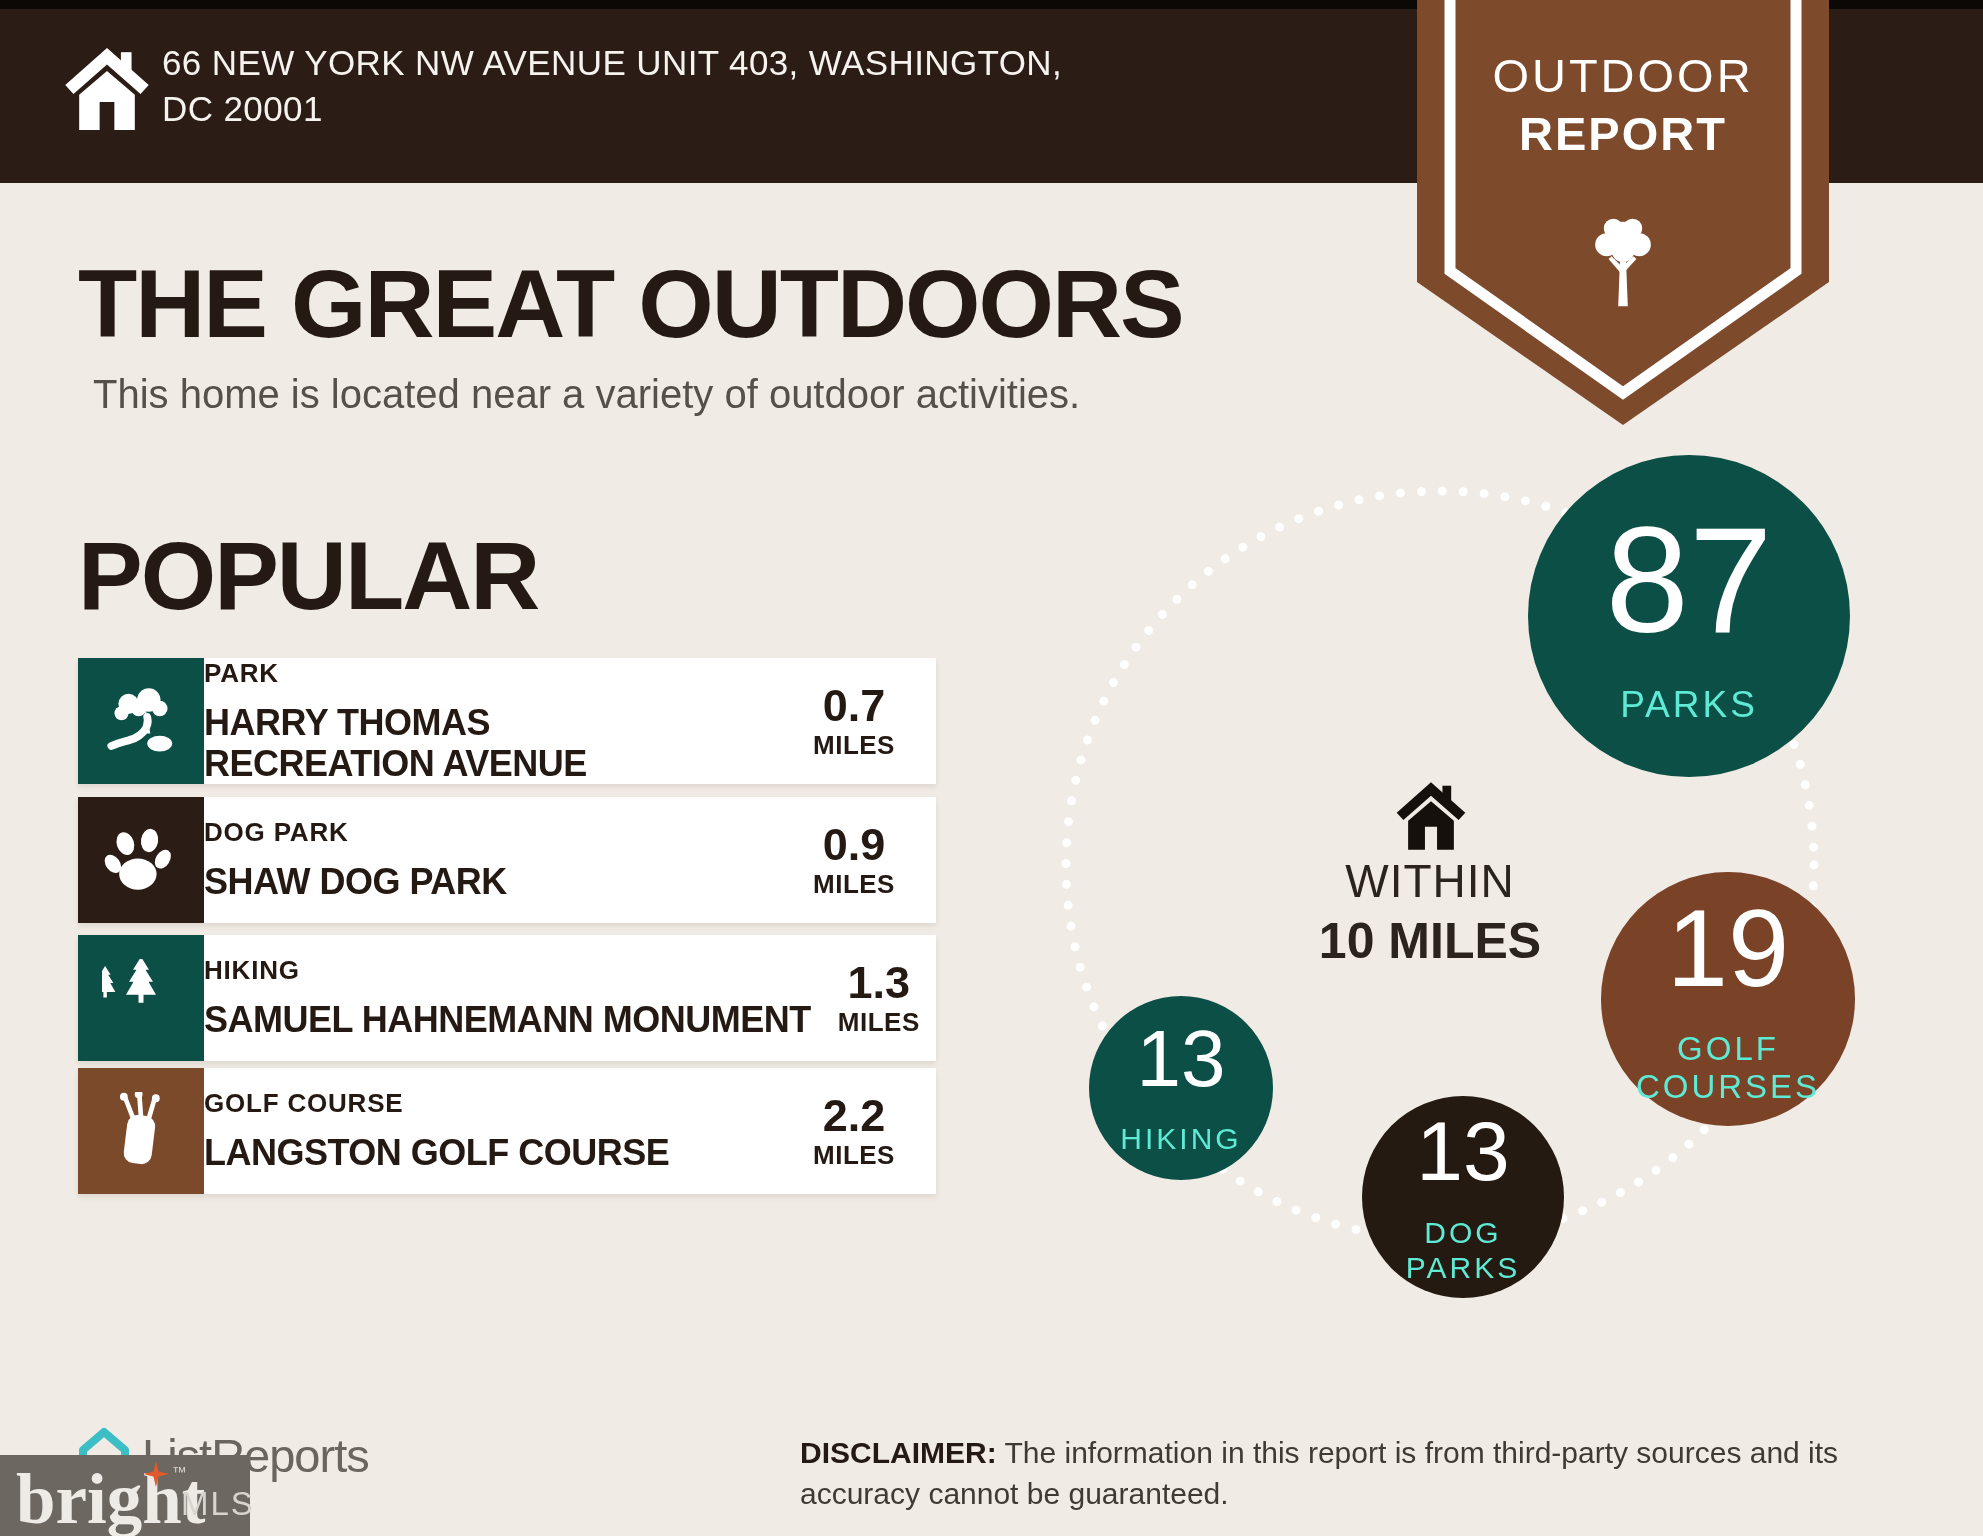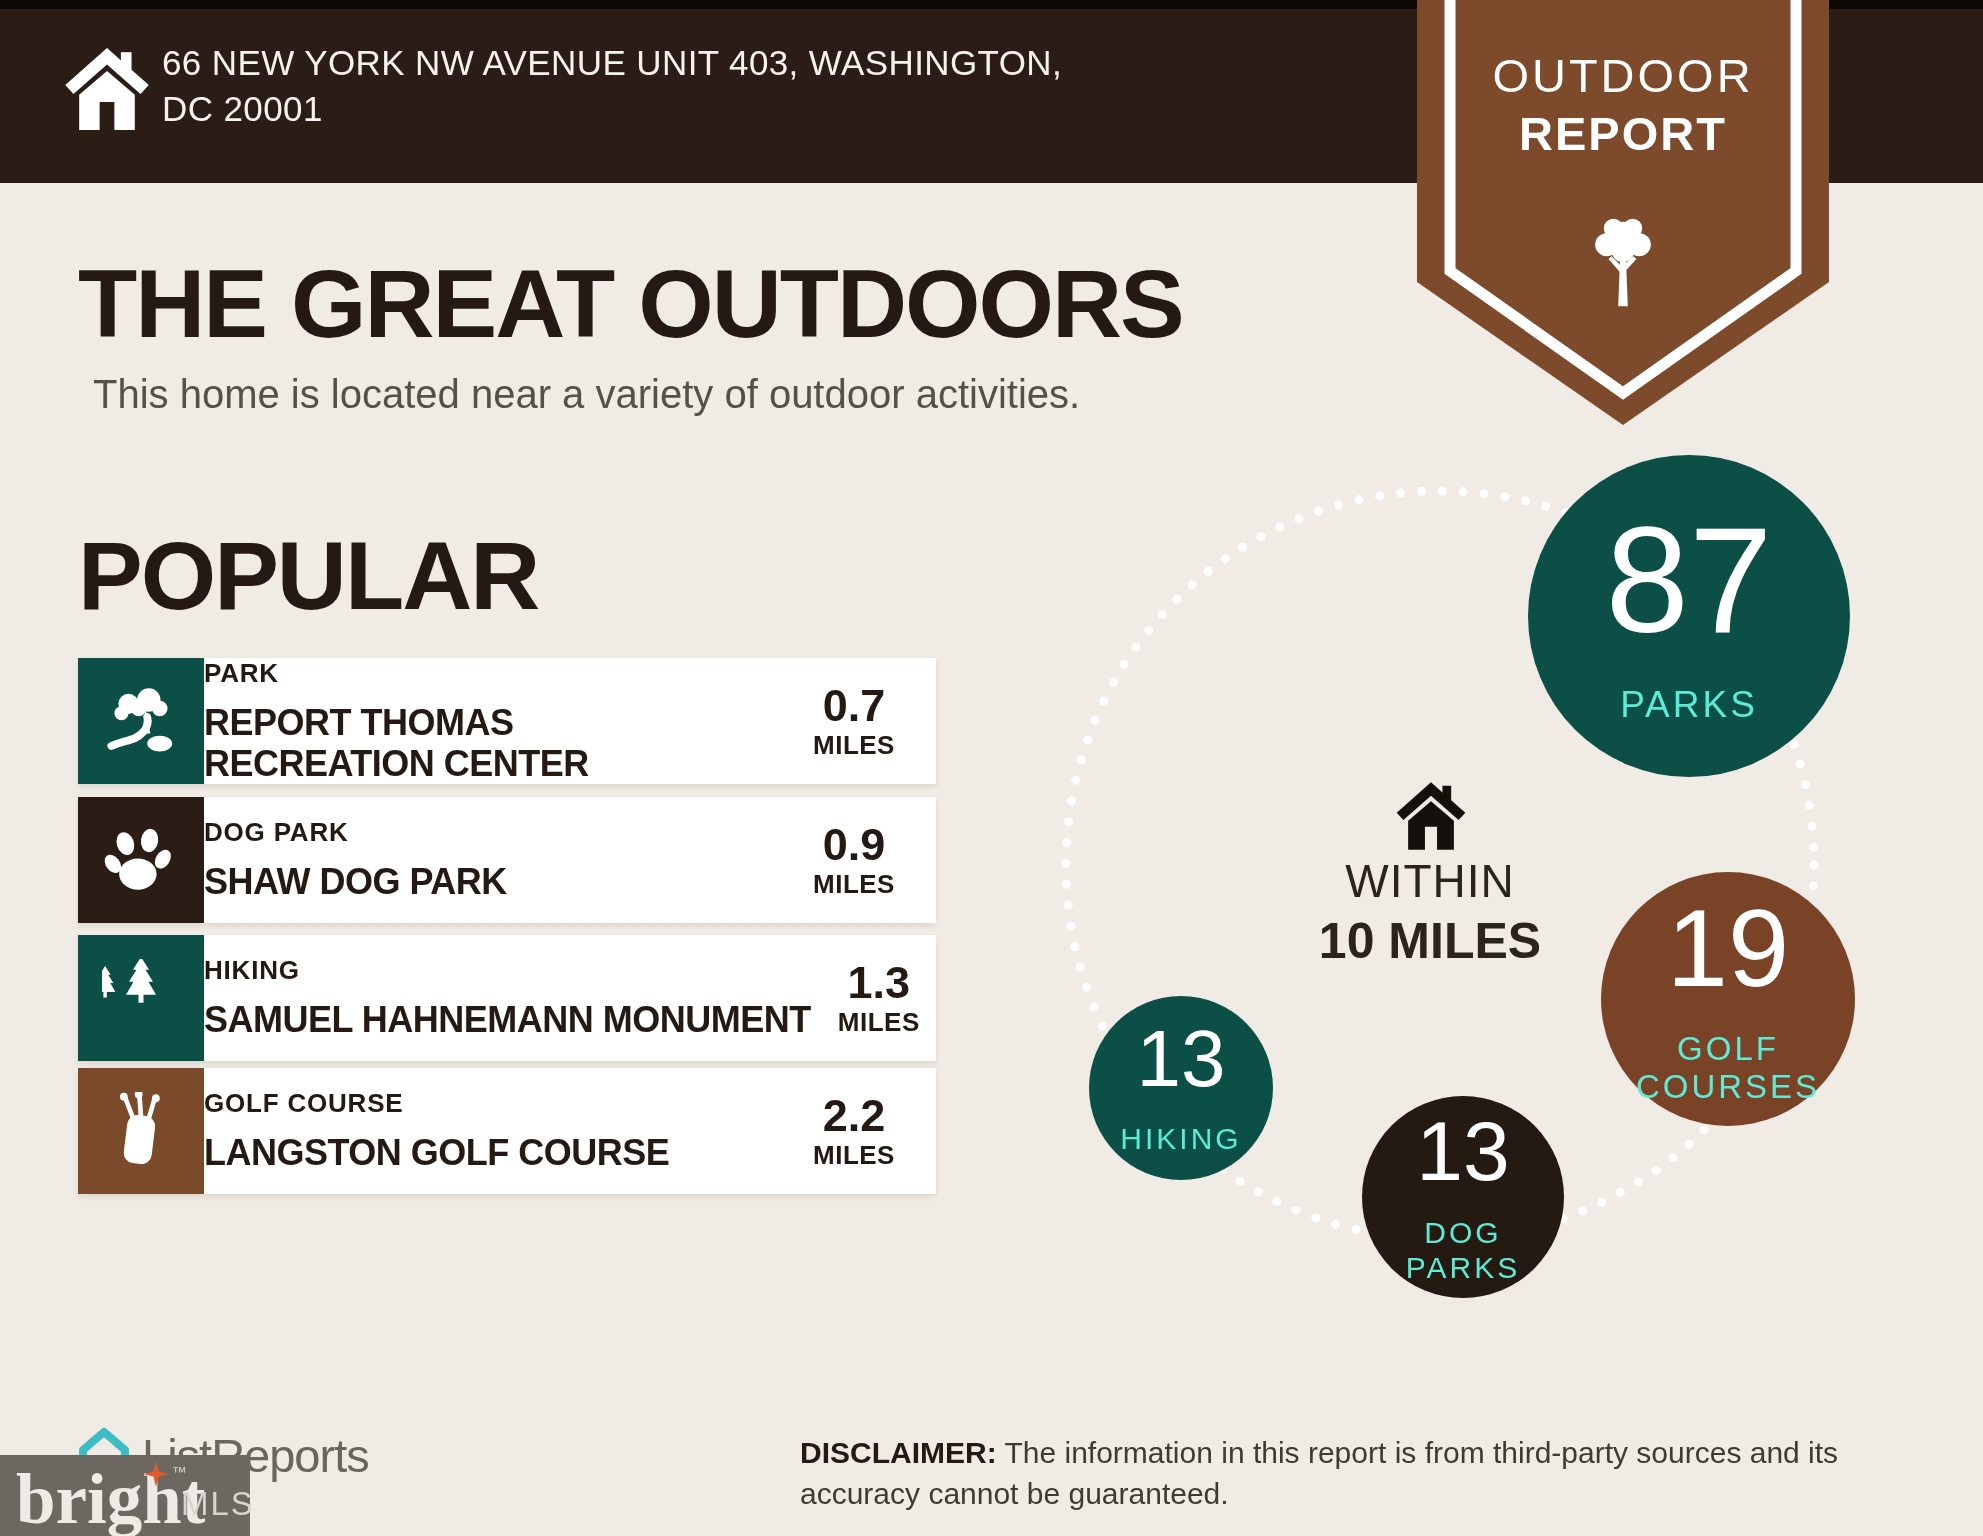--- a/index.html
+++ b/index.html
@@ -167,21 +167,21 @@
   <h2 class="section-title">POPULAR</h2>
 
   <div class="row row1">
     <div class="row-icon bg-teal">
       <svg viewBox="0 0 100 100">
           <use href="#ico-park" fill="#ffffff"></use>
         </svg>
     </div>
     <div class="row-text">
       <div class="row-cat">PARK</div>
-      <div class="row-name">REPORT THOMAS RECREATION CENTER</div>
+      <div class="row-name">HARRY THOMAS RECREATION AVENUE</div>
     </div>
     <div class="row-dist">
       <div class="dist-num">0.7</div>
       <div class="dist-unit">MILES</div>
     </div>
   </div>
 
   <div class="row row2">
     <div class="row-icon bg-dark">
       <svg viewBox="0 0 100 100">

